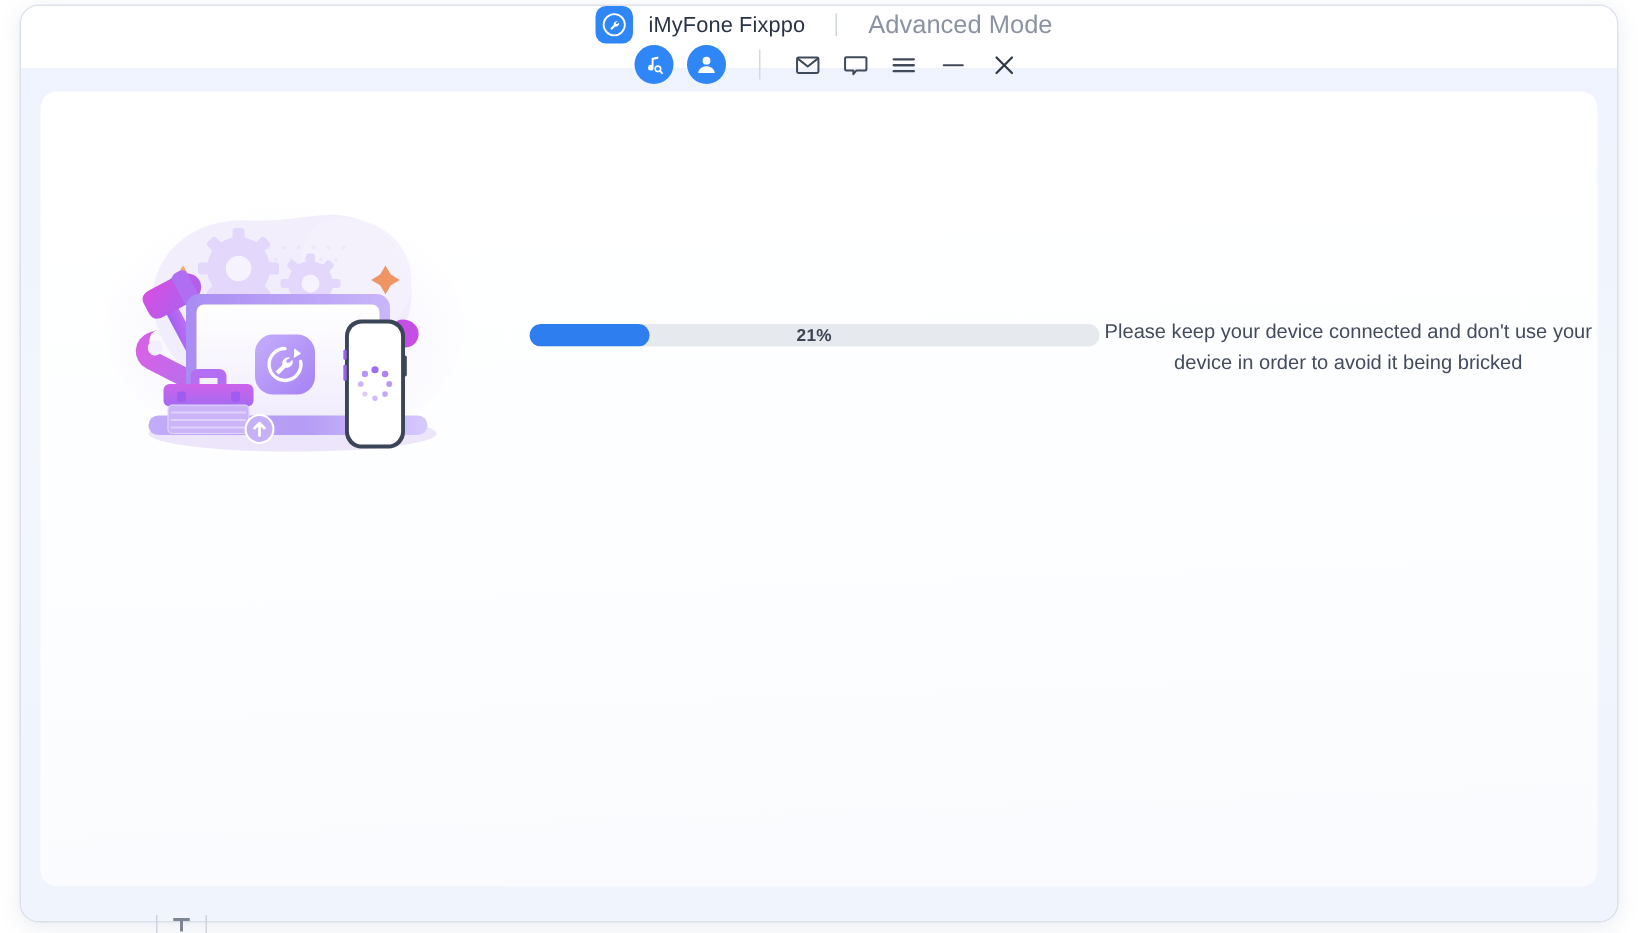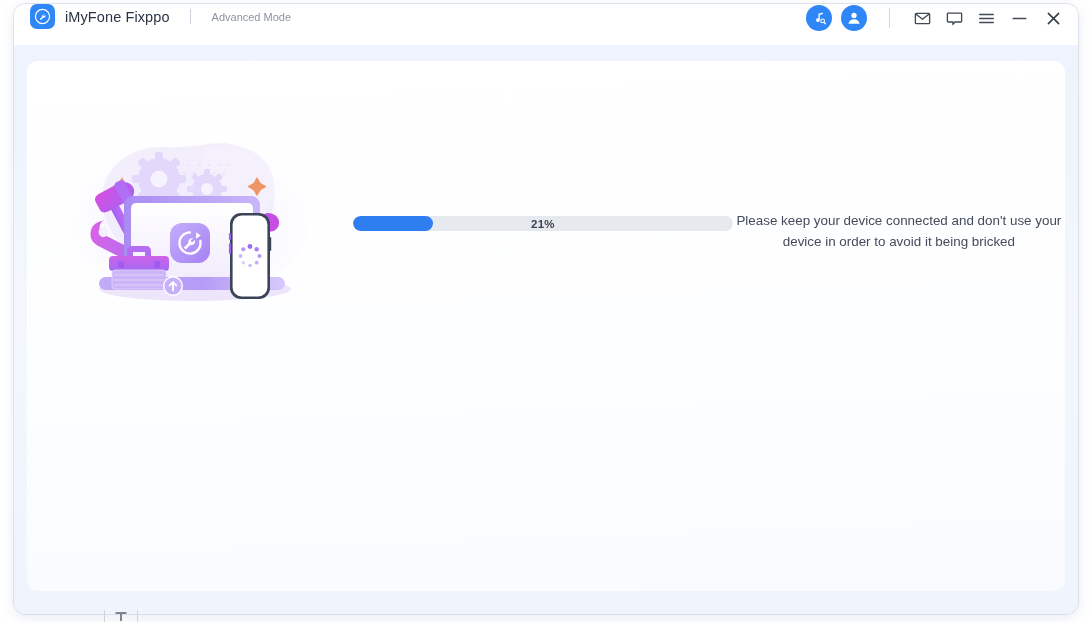--- a/index.html
+++ b/index.html
@@ -25,24 +25,25 @@
     display: flex;
     flex-direction: column;
   }
 
   
   .titlebar {
     height: 41px;
     min-height: 41px;
     background: #ffffff;
     display: flex;
-    align-items: flex-start;
+    align-items: center;
     padding: 0 9px 0 16px;
     position: relative;
     z-index: 5;
+    flex-direction: column;
   }
   .brand {
     display: flex;
     align-items: center;
     gap: 10px;
   }
   .logo-badge {
     width: 25px;
     height: 25px;
     border-radius: 7px;
@@ -57,21 +58,21 @@
     letter-spacing: .1px;
     white-space: nowrap;
   }
   .brand-sep {
     width: 1px;
     height: 15px;
     background: #cdd4de;
     margin: 0 11px 0 10px;
   }
   .brand-mode {
-    font-size: 11px;
+    font-size: 17px;
     color: #8b93a2;
     white-space: nowrap;
   }
 
   .tb-spacer { flex: 1 1 auto; }
 
   .tb-right {
     display: flex;
     align-items: center;
     gap: 0px;

